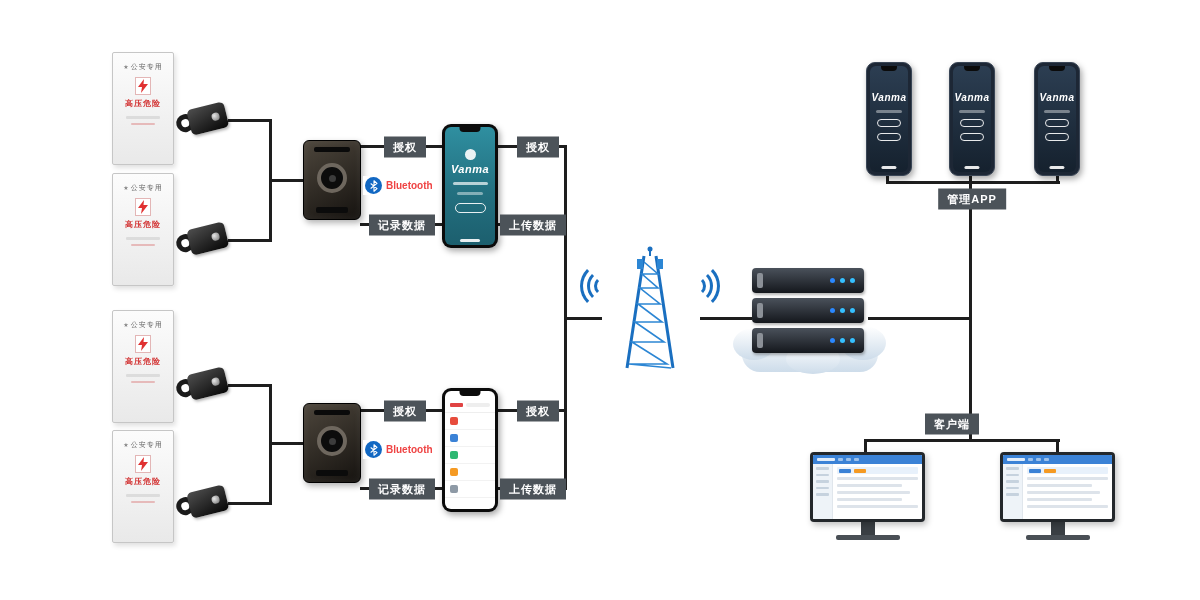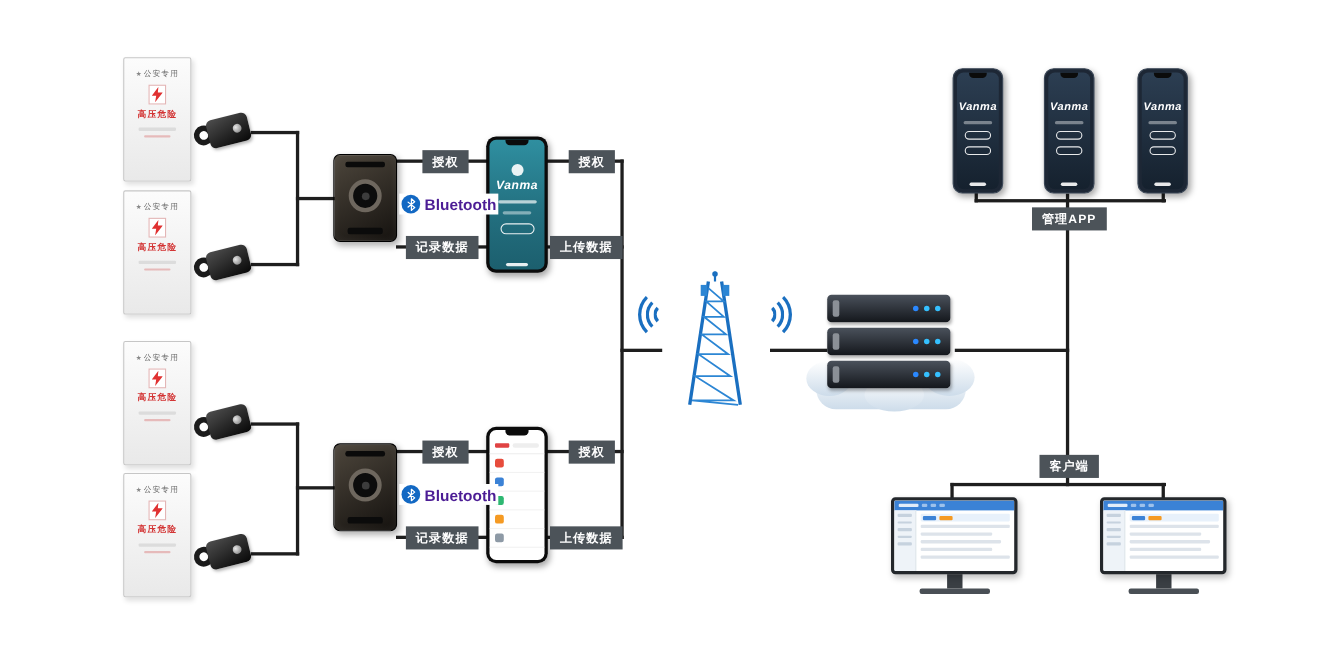--- a/index.html
+++ b/index.html
@@ -86,21 +86,21 @@
   .chip.blue{background:#3b82d6}
   .mon-main .mrow{height:3px;background:#dde3ea;border-radius:1px;margin-bottom:4px}
   .mon-main .mrow.w2{width:80%}
   .mon-main .mrow.w3{width:90%}
   .mon-neck{width:14px;height:13px;background:#3a3f44;margin:0 auto}
   .mon-base{width:64px;height:5px;background:#494f55;border-radius:2px;margin:0 auto}
 
   
   .bt-row{position:absolute;display:flex;align-items:center;gap:4px;z-index:6;background:#fff;padding:1px 2px}
   .bt-icon{width:17px;height:17px;border-radius:50%;background:#1268c3;display:flex;align-items:center;justify-content:center}
-  .bt-text{font-size:14px;font-weight:bold;color:#4c1d95}
+  .bt-text{font-size:10px;font-weight:bold;color:#ef4444}
 
   
   .arc{position:absolute;border:3px solid transparent;border-radius:50%;z-index:2}
   .arc.l{border-left-color:#1a6fc0}
   .arc.r{border-right-color:#1a6fc0}
   .fiveg{position:absolute;font-size:48px;font-weight:800;font-style:italic;color:#1a6fc0;z-index:5;
          text-shadow:2px 2px 0 rgba(12,62,120,.35)}
 
   
   .srv{position:absolute;width:112px;height:25px;border-radius:4px;z-index:4;
@@ -350,21 +350,21 @@
       <div class="notch"></div>
       <div class="brand sm">Vanma</div>
       <div class="sk" style="width:66%;opacity:.5"></div>
       <div class="btn-o sm"></div>
       <div class="btn-o sm"></div>
       <div class="homebar"></div>
     </div>
   </div>
 
   <div class="badge" style="left:972px;top:199px">管理APP</div>
-  <div class="badge" style="left:972px;top:424px">客户端</div>
+  <div class="badge" style="left:952px;top:424px">客户端</div>
 
   <div class="monitor" style="left:810px;top:452px">
     <div class="mon-screen">
       <div class="mon-top">
           <i></i>
           <em></em>
           <em></em>
           <em></em>
         </div>
       <div class="mon-body">

